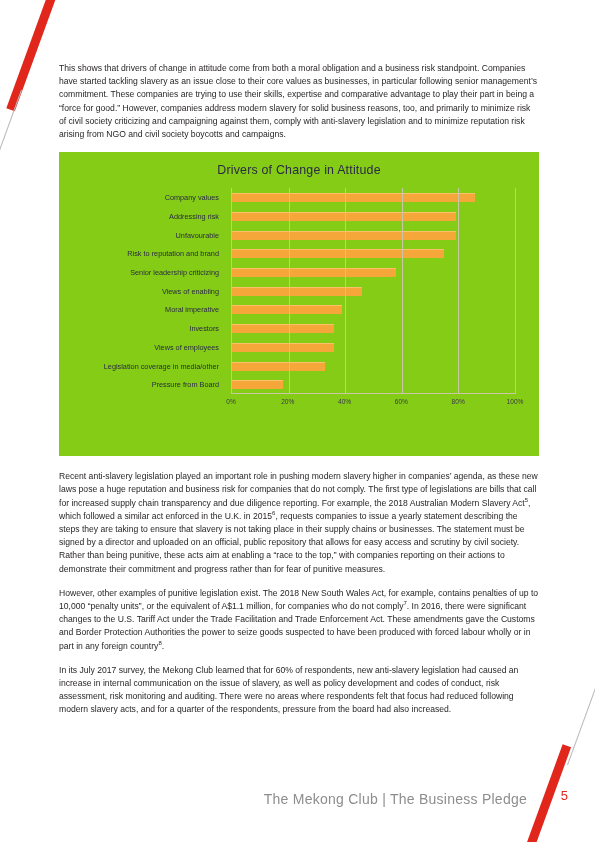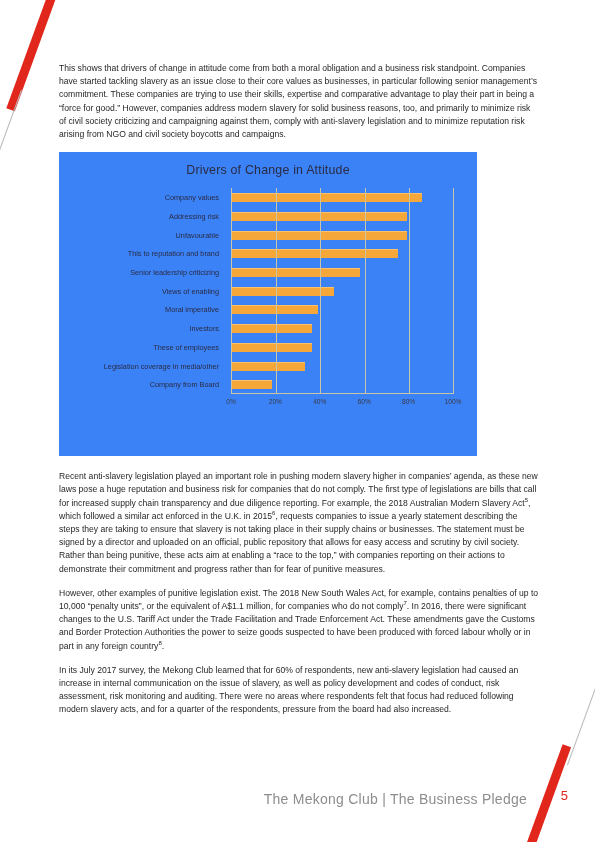--- a/index.html
+++ b/index.html
@@ -75,23 +75,23 @@
   }
   p.body sup {
     font-size: 6px;
     vertical-align: super;
     line-height: 0;
   }
 
   
   .chart-panel {
     position: relative;
-    width: 418px;
+    width: 480px;
     height: 304px;
-    background: #3b82f6;
+    background: #84cc16;
     margin: 7px 0 14px 0;
     box-sizing: border-box;
   }
   .chart-title {
     position: absolute;
     left: 0;
     right: 0;
     top: 11px;
     text-align: center;
     font-size: 12.4px;
@@ -233,28 +233,28 @@
     <p class="body">This shows that drivers of change in attitude come from both a moral obligation and a business risk standpoint. Companies have started tackling slavery as an issue close to their core values as businesses, in particular following senior management’s commitment. These companies are trying to use their skills, expertise and comparative advantage to play their part in being a “force for good.” However, companies address modern slavery for solid business reasons, too, and primarily to minimize risk of civil society criticizing and campaigning against them, comply with anti-slavery legislation and to minimize reputation risk arising from NGO and civil society boycotts and campaigns.</p>
 
     <div class="chart-panel">
       <div class="chart-title">Drivers of Change in Attitude</div>
 
       <div class="plot-wrap">
         <div class="cat-col" id="cat-col">
             <div class="cat-label">Company values</div>
             <div class="cat-label">Addressing risk</div>
             <div class="cat-label">Unfavourable</div>
-            <div class="cat-label">This to reputation and brand</div>
+            <div class="cat-label">Risk to reputation and brand</div>
             <div class="cat-label">Senior leadership criticizing</div>
             <div class="cat-label">Views of enabling</div>
             <div class="cat-label">Moral imperative</div>
             <div class="cat-label">Investors</div>
-            <div class="cat-label">These of employees</div>
+            <div class="cat-label">Views of employees</div>
             <div class="cat-label">Legislation coverage in media/other</div>
-            <div class="cat-label">Company from Board</div>
+            <div class="cat-label">Pressure from Board</div>
           </div>
         <div class="plot-area" id="plot-area">
           <div class="bars" id="bars">
               <div class="bar-row">
                 <div class="bar" style="width: 86%;"></div>
               </div>
               <div class="bar-row">
                 <div class="bar" style="width: 79%;"></div>
               </div>
               <div class="bar-row">

